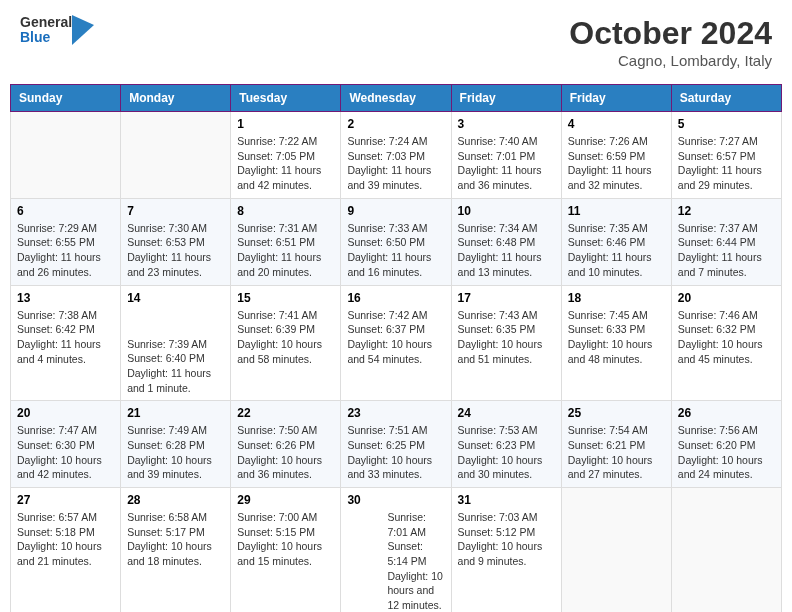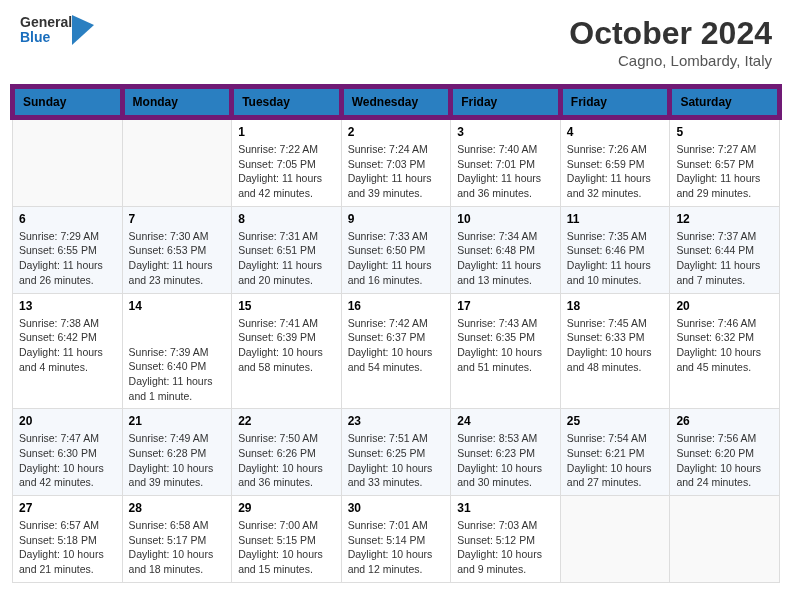--- a/index.html
+++ b/index.html
@@ -42,26 +42,26 @@
       font-size: 15px;
       color: #555;
     }
     .calendar {
       width: 100%;
       border-collapse: collapse;
       font-size: 11px;
     }
     .calendar th {
       background-color: #2a7fc1;
-      color: #000000;
+      color: #ffffff;
       text-align: left;
       padding: 6px 8px;
       font-size: 12px;
       font-weight: bold;
-      border: 5px solid #701a75;
+      border: 1px solid #701a75;
     }
     .calendar td {
       vertical-align: top;
       padding: 5px 6px;
       border: 1px solid #ddd;
       width: 14.28%;
       min-height: 80px;
       background: #fff;
     }
     .calendar tr:nth-child(even) td {
@@ -260,21 +260,21 @@
 Daylight: 10 hours and 36 minutes.</div>
         </td>
         <td>
           <span class="day-number">23</span>
           <div class="day-info" style="white-space: pre-line;">Sunrise: 7:51 AM
 Sunset: 6:25 PM
 Daylight: 10 hours and 33 minutes.</div>
         </td>
         <td>
           <span class="day-number">24</span>
-          <div class="day-info" style="white-space: pre-line;">Sunrise: 8:53 AM
+          <div class="day-info" style="white-space: pre-line;">Sunrise: 7:53 AM
 Sunset: 6:23 PM
 Daylight: 10 hours and 30 minutes.</div>
         </td>
         <td>
           <span class="day-number">25</span>
           <div class="day-info" style="white-space: pre-line;">Sunrise: 7:54 AM
 Sunset: 6:21 PM
 Daylight: 10 hours and 27 minutes.</div>
         </td>
         <td>
@@ -298,21 +298,21 @@
 Daylight: 10 hours and 18 minutes.</div>
         </td>
         <td>
           <span class="day-number">29</span>
           <div class="day-info" style="white-space: pre-line;">Sunrise: 7:00 AM
 Sunset: 5:15 PM
 Daylight: 10 hours and 15 minutes.</div>
         </td>
         <td>
           <span class="day-number">30</span>
-          <div class="day-info" style="white-space: pre-line;">Sunrise: 7:01 AM
+          <div class="day-info" style="white-space: pre-line; margin-left: 40px;">Sunrise: 7:01 AM
 Sunset: 5:14 PM
 Daylight: 10 hours and 12 minutes.</div>
         </td>
         <td>
           <span class="day-number">31</span>
           <div class="day-info" style="white-space: pre-line;">Sunrise: 7:03 AM
 Sunset: 5:12 PM
 Daylight: 10 hours and 9 minutes.</div>
         </td>
         <td class="empty-cell"></td>

